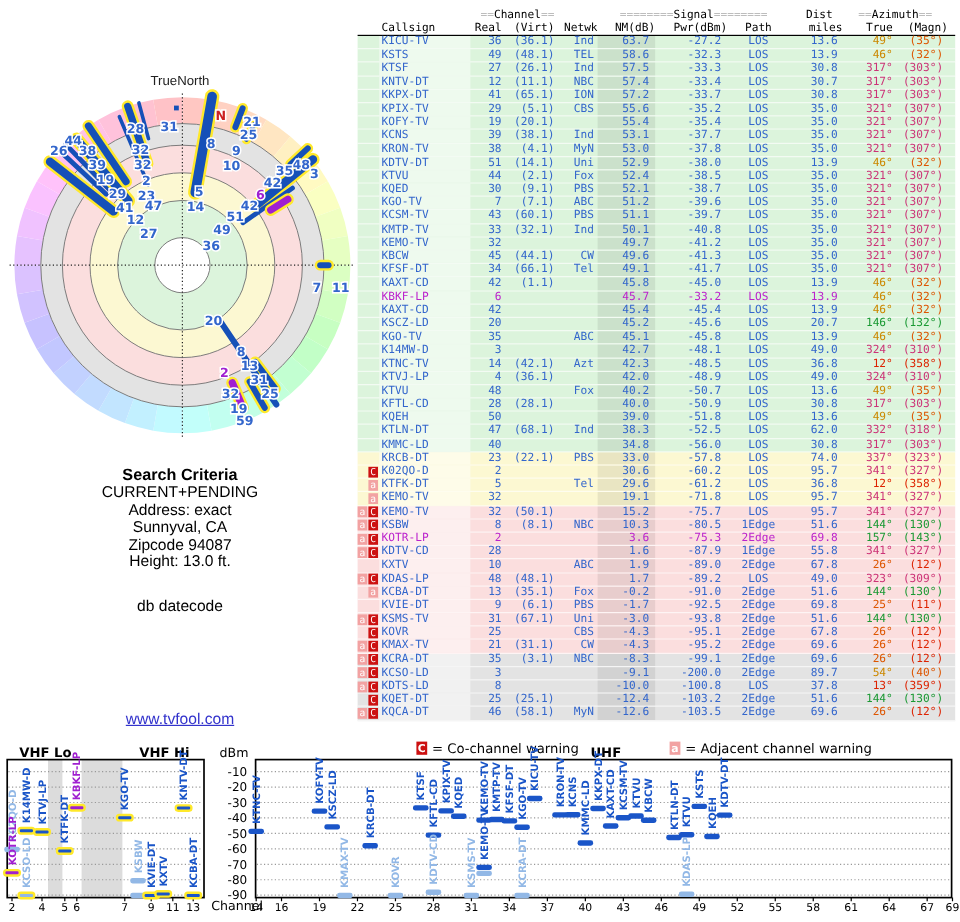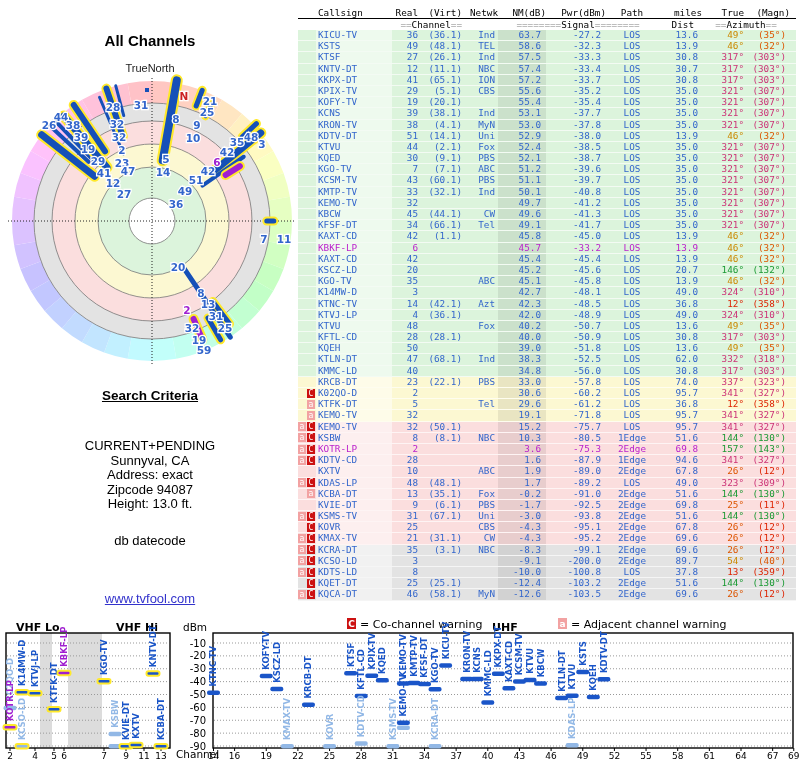--- a/index.html
+++ b/index.html
@@ -3,21 +3,21 @@
 <meta charset="utf-8">
 <style>
   html,body{margin:0;padding:0;background:#fff;width:800px;height:768px;overflow:hidden;
     font-family:"Liberation Sans",sans-serif;}
   #stage{position:relative;width:800px;height:768px;background:#fff;}
   .abs{position:absolute;}
   
   #polar-title{left:0;top:32px;width:300px;text-align:center;font-size:15px;font-weight:bold;color:#000;}
   #polar-north{left:0;top:62px;width:300px;text-align:center;font-size:11px;color:#222;}
   #search-block{left:10px;top:388px;width:280px;text-align:center;font-size:13px;color:#000;}
-  #search-heading{font-weight:bold;text-decoration:underline;font-size:13.5px;margin-bottom:36px;}
+  #search-heading{font-weight:bold;font-size:13.5px;margin-bottom:0;}
   .crit-line{line-height:14.5px;}
   #db-block{margin-top:22px;}
   #site-link{left:10px;top:591px;width:280px;text-align:center;font-size:13px;}
   #site-link a{color:#3333cc;}
   
   #tbl{left:298px;top:7px;width:498px;font-family:"DejaVu Sans Mono",monospace;font-size:9.3px;color:#000;}
   .trow{display:grid;grid-template-columns:18px 76px 26px 44px 36px 48px 60px 52px 44px 42px 46px;
     line-height:10.2px;height:10.2px;}
   .hrow{height:11px;line-height:11px;}
   .drow{border-bottom:1px solid rgba(255,255,255,0.65);}
@@ -34,21 +34,20 @@
   .mk-a{background:#f2a2a2;}
   .mk-c{background:#cc1111;}
   .zg{background:#dcf4dc;}  .zy{background:#fcf8d2;}
   .zp{background:#fbdede;}  .zx{background:#e3e3e3;}
   svg text{font-family:"DejaVu Sans",sans-serif;}
 </style>
 </head>
 <body>
 
 <div id="stage">
-  <div class="abs" id="polar-title">All Channels</div>
   <div class="abs" id="polar-north">TrueNorth</div>
   <svg class="abs" id="polar-svg" style="left:0;top:25px" width="300" height="420" viewBox="0 0 300 420">
       <path d="M152,56 A140,140 0 0 1 176.31074487337025,58.126914578290865 L172.49048496469777,79.79268514455946 A118,118 0 0 0 152,78 Z" fill="hsl(5,100%,88%)" stroke="none"></path>
       <path d="M176.31074487337025,58.126914578290865 A140,140 0 0 1 199.88282006559362,64.44303308997283 L192.35837691242892,85.1162707472628 A118,118 0 0 0 172.49048496469777,79.79268514455946 Z" fill="hsl(15,100%,88%)" stroke="none"></path>
       <path d="M199.88282006559362,64.44303308997283 A140,140 0 0 1 222,74.75644347017858 L211,93.80900235343623 A118,118 0 0 0 192.35837691242892,85.1162707472628 Z" fill="hsl(25,100%,88%)" stroke="none"></path>
       <path d="M222,74.75644347017858 A140,140 0 0 1 241.99026535611551,88.75377796334308 L227.84893794301163,105.60675571196059 A118,118 0 0 0 211,93.80900235343623 Z" fill="hsl(35,100%,88%)" stroke="none"></path>
       <path d="M241.99026535611551,88.75377796334308 A140,140 0 0 1 259.24622203665695,106.00973464388449 L242.3932442880394,120.15106205698835 A118,118 0 0 0 227.84893794301163,105.60675571196059 Z" fill="hsl(45,100%,88%)" stroke="none"></path>
       <path d="M259.24622203665695,106.00973464388449 A140,140 0 0 1 273.2435565298214,125.99999999999999 L254.19099764656374,137 A118,118 0 0 0 242.3932442880394,120.15106205698835 Z" fill="hsl(55,100%,88%)" stroke="none"></path>
       <path d="M273.2435565298214,125.99999999999999 A140,140 0 0 1 283.5569669100272,148.11717993440635 L262.88372925273717,155.64162308757108 A118,118 0 0 0 254.19099764656374,137 Z" fill="hsl(65,100%,88%)" stroke="none"></path>
       <path d="M283.5569669100272,148.11717993440635 A140,140 0 0 1 289.8730854217091,171.68925512662975 L268.20731485544053,175.5095150353022 A118,118 0 0 0 262.88372925273717,155.64162308757108 Z" fill="hsl(75,100%,88%)" stroke="none"></path>
@@ -169,52 +168,52 @@
       <text x="225" y="307" text-anchor="middle" font-size="10.5" font-weight="bold" fill="#3366cc" stroke="#ffffff" stroke-width="2.5" paint-order="stroke">25</text>
       <text x="187" y="289" text-anchor="middle" font-size="10.5" font-weight="bold" fill="#a01fd0" stroke="#ffffff" stroke-width="2.5" paint-order="stroke">2</text>
       <text x="192" y="307" text-anchor="middle" font-size="10.5" font-weight="bold" fill="#3366cc" stroke="#ffffff" stroke-width="2.5" paint-order="stroke">32</text>
       <text x="199" y="319" text-anchor="middle" font-size="10.5" font-weight="bold" fill="#3366cc" stroke="#ffffff" stroke-width="2.5" paint-order="stroke">19</text>
       <text x="204" y="329" text-anchor="middle" font-size="10.5" font-weight="bold" fill="#3366cc" stroke="#ffffff" stroke-width="2.5" paint-order="stroke">59</text>
     </svg>
 
   <div class="abs" id="search-block">
     <div id="search-heading">Search Criteria</div>
     <div class="crit-line">CURRENT+PENDING</div>
+    <div class="crit-line">Address: exact</div>
     <div class="crit-line">Sunnyval, CA</div>
-    <div class="crit-line">Address: exact</div>
     <div class="crit-line">Zipcode 94087</div>
     <div class="crit-line">Height: 13.0 ft.</div>
     <div id="db-block">
       <div class="crit-line">db datecode</div>
     </div>
   </div>
   <div class="abs" id="site-link">
     <a href="#">www.tvfool.com</a>
   </div>
 
   <div class="abs" id="tbl">
+      <div class="trow hrow">
+        <span style="grid-column:span 2"></span>
+        <span class="num" style="grid-column:span 2"><span class="eq">==</span>Channel<span class="eq">==</span></span>
+        <span></span>
+        <span class="cen" style="grid-column:span 3"><span class="eq">========</span>Signal<span class="eq">========</span></span>
+        <span class="num" style="padding-right:8px">Dist</span>
+        <span class="cen" style="grid-column:span 2"><span class="eq">==</span>Azimuth<span class="eq">==</span></span>
+      </div>
       <div class="trow hrow u">
         <span style="grid-column:span 2;padding-left:20px">Callsign</span>
         <span class="num">Real</span>
         <span class="num">(Virt)</span>
         <span class="num">Netwk</span>
         <span class="num">NM(dB)</span>
         <span class="num">Pwr(dBm)</span>
         <span class="cen">Path</span>
         <span class="num">miles</span>
         <span class="num">True</span>
         <span class="num">(Magn)</span>
-      </div>
-      <div class="trow hrow">
-        <span style="grid-column:span 2"></span>
-        <span class="num" style="grid-column:span 2"><span class="eq">==</span>Channel<span class="eq">==</span></span>
-        <span></span>
-        <span class="cen" style="grid-column:span 3"><span class="eq">========</span>Signal<span class="eq">========</span></span>
-        <span class="num" style="padding-right:8px">Dist</span>
-        <span class="cen" style="grid-column:span 2"><span class="eq">==</span>Azimuth<span class="eq">==</span></span>
       </div>
       <div class="trow drow zg">
         <span class="mark"></span>
         <span class="c-call" style="color:#3366cc">KICU-TV</span>
         <span class="num" style="color:#3366cc">36</span>
         <span class="num" style="color:#3366cc">(36.1)</span>
         <span class="num" style="color:#3366cc;padding-right:3px">Ind</span>
         <span class="num c-nm" style="color:#3366cc;padding-right:5px">63.7</span>
         <span class="num" style="color:#3366cc;padding-right:5px">-27.2</span>
         <span class="cen" style="color:#3366cc">LOS</span>
@@ -705,21 +704,21 @@
       </div>
       <div class="trow drow zp">
         <span class="mark"><span class="mk mk-a">a</span><span class="mk mk-c">C</span></span>
         <span class="c-call" style="color:#3366cc">KDTV-CD</span>
         <span class="num" style="color:#3366cc">28</span>
         <span class="num" style="color:#3366cc"></span>
         <span class="num" style="color:#3366cc;padding-right:3px"></span>
         <span class="num c-nm" style="color:#3366cc;padding-right:5px">1.6</span>
         <span class="num" style="color:#3366cc;padding-right:5px">-87.9</span>
         <span class="cen" style="color:#3366cc">1Edge</span>
-        <span class="num" style="color:#3366cc;padding-right:4px">94.6</span>
+        <span class="num" style="color:#3366cc;padding-right:4px">55.8</span>
         <span class="num" style="color:#cc3377">341°</span>
         <span class="num" style="color:#cc3377;padding-right:4px">(327°)</span>
       </div>
       <div class="trow drow zp">
         <span class="mark"></span>
         <span class="c-call" style="color:#3366cc">KXTV</span>
         <span class="num" style="color:#3366cc">10</span>
         <span class="num" style="color:#3366cc"></span>
         <span class="num" style="color:#3366cc;padding-right:3px">ABC</span>
         <span class="num c-nm" style="color:#3366cc;padding-right:5px">1.9</span>

